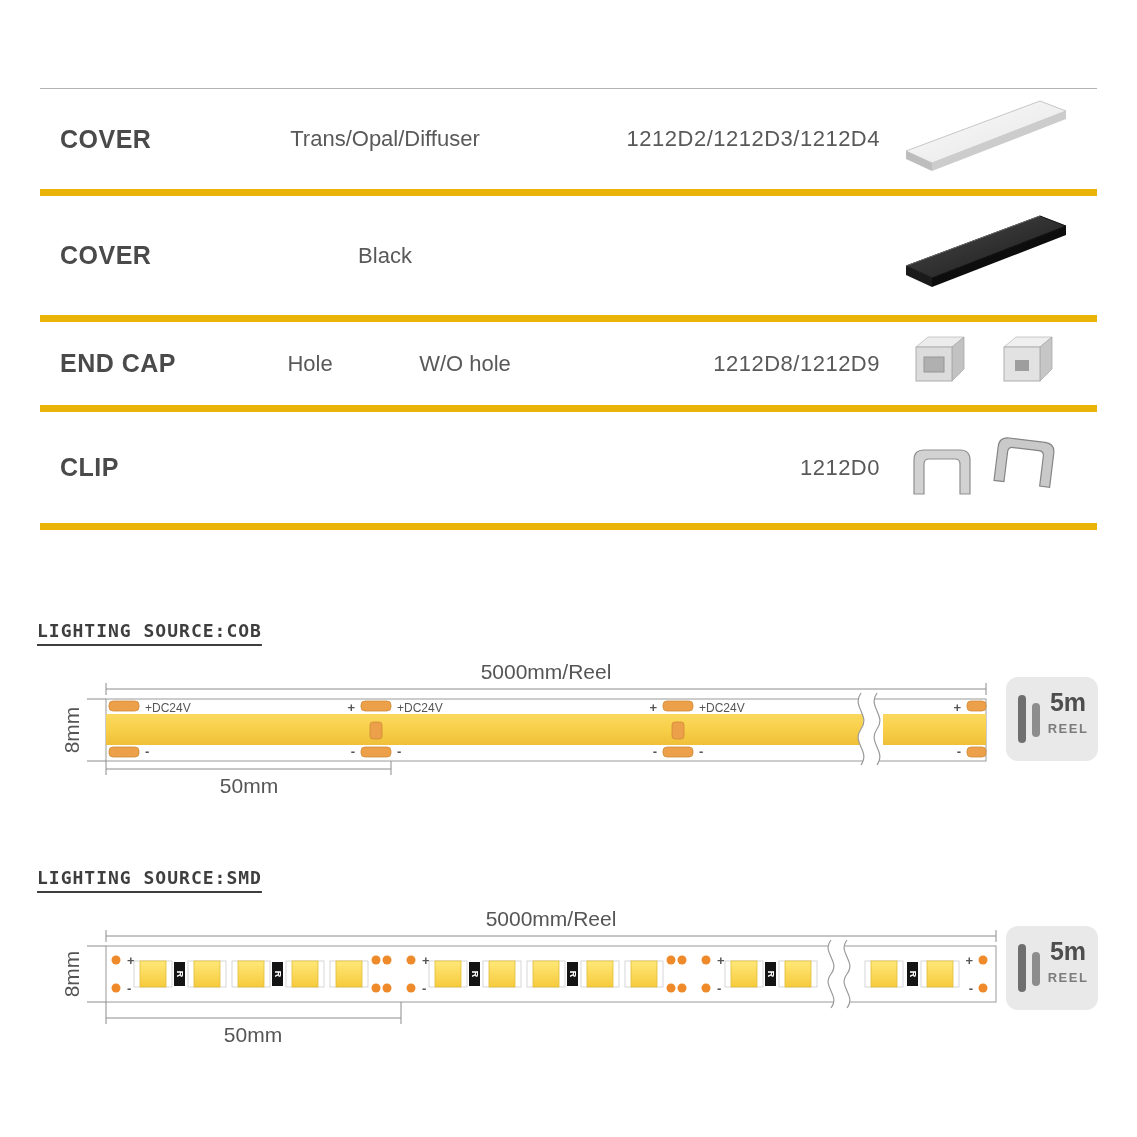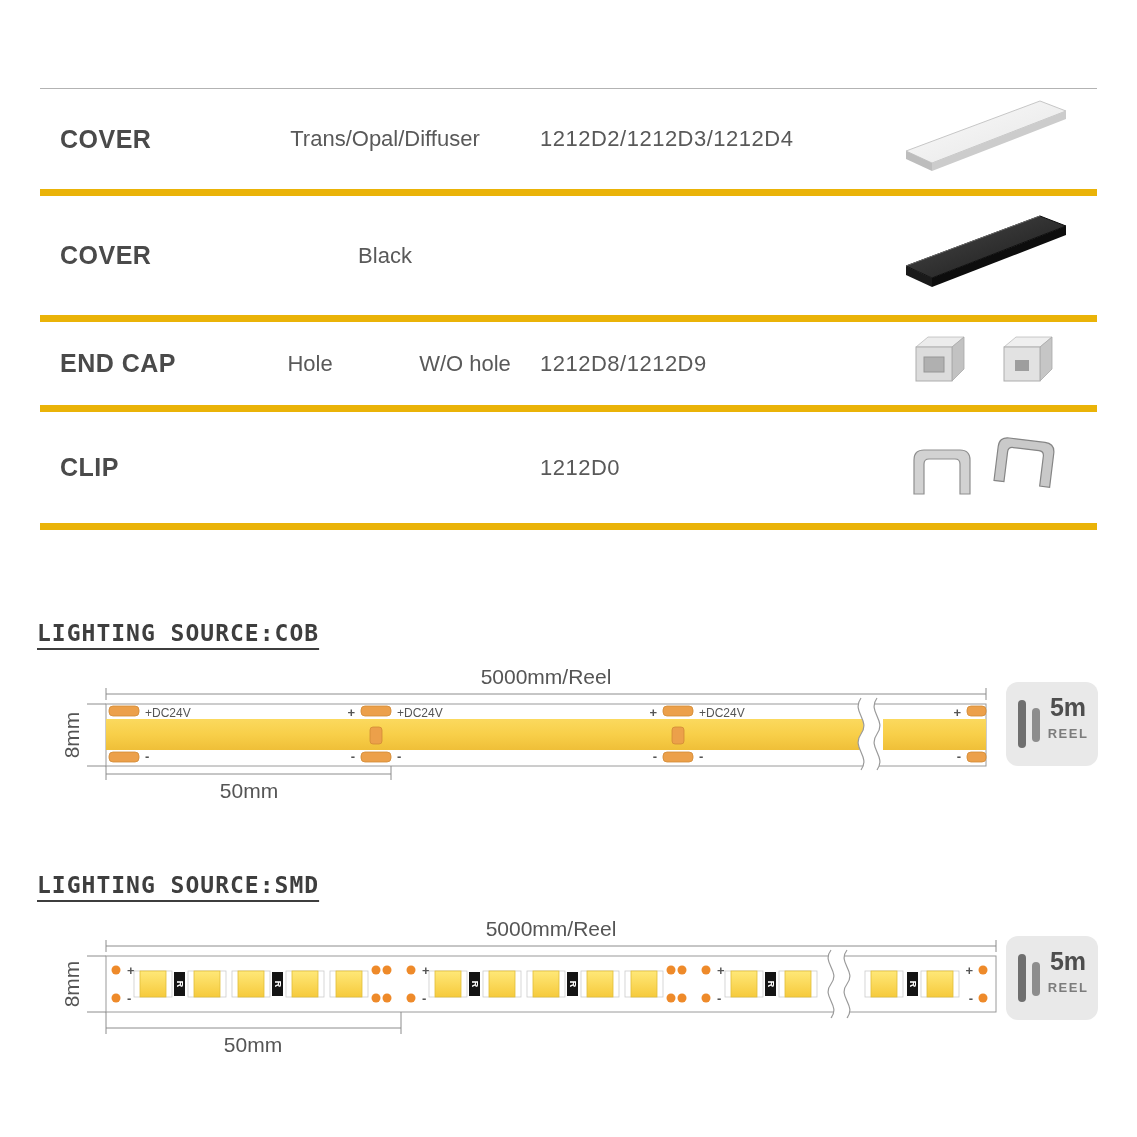--- a/index.html
+++ b/index.html
@@ -9,25 +9,25 @@
   
   .acc-table { margin:88px 40px 0 40px; border-top:1px solid #b3b3b3; }
   .acc-row { display:grid; grid-template-columns:190px 160px 150px 340px 1fr;
              align-items:center; border-bottom:7px solid #eab308; }
   .r1 { height:107px; } .r2 { height:126px; } .r3 { height:90px; } .r4 { height:118px; }
   .c-label { grid-column:1; padding-left:20px; font-size:25px; font-weight:bold;
              color:#4a4a4a; letter-spacing:.5px; }
   .c-opt  { font-size:22px; color:#595959; text-align:center; }
   .c2 { grid-column:2; } .c3 { grid-column:3; }
   .span2 { grid-column:2 / 4; }
-  .c-code { grid-column:4; font-size:22px; color:#595959; text-align:left; letter-spacing:.5px; }
+  .c-code { grid-column:4; font-size:22px; color:#595959; text-align:right; letter-spacing:.5px; }
   .c-img  { grid-column:5; display:flex; justify-content:center; align-items:center; }
 
   
-  .section-title { font-family:"DejaVu Sans Mono", monospace; font-size:23px; font-weight:700;
+  .section-title { font-family:"DejaVu Sans Mono", monospace; font-size:18px; font-weight:700;
                    letter-spacing:1px; color:#3e3e3e; text-decoration:underline;
                    text-underline-offset:7px; text-decoration-thickness:1.5px;
                    margin:90px 0 0 37px; }
   .section-title.smd { margin-top:60px; }
   .strip-wrap { margin:22px 0 0 61px; }
 
   
   svg text { font-family:"Liberation Sans", sans-serif; fill:#555555; }
   .dim      { font-size:21px; }
   .mark     { font-size:13px; font-weight:bold; }

